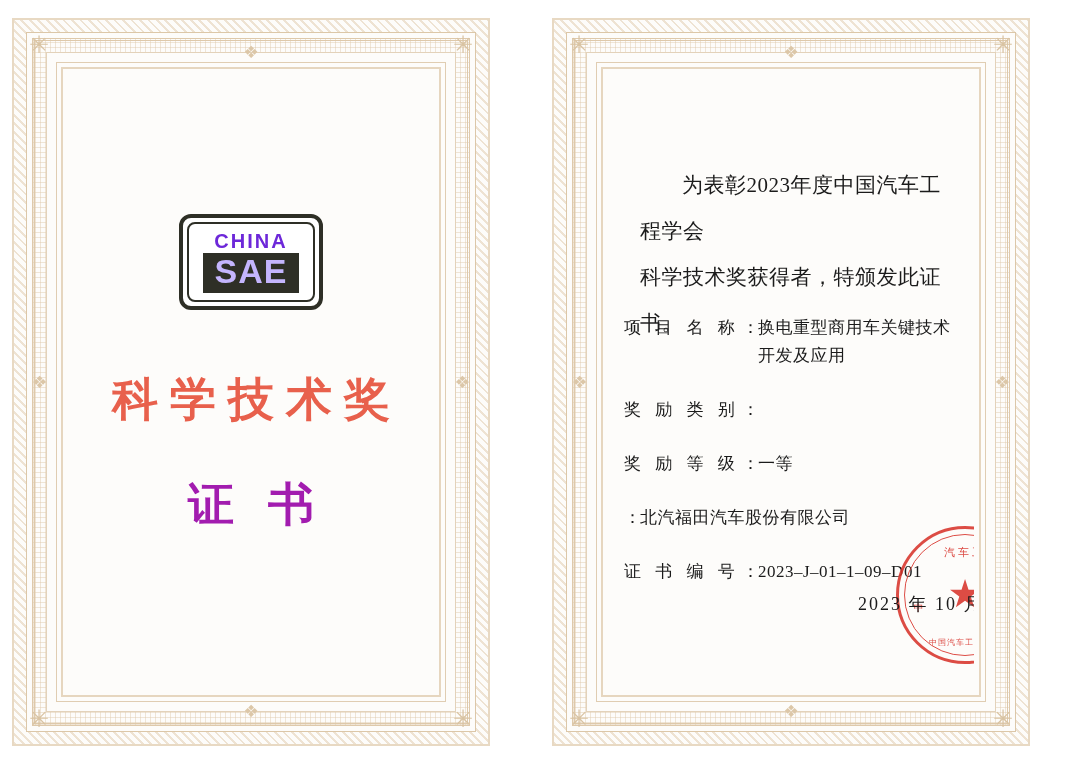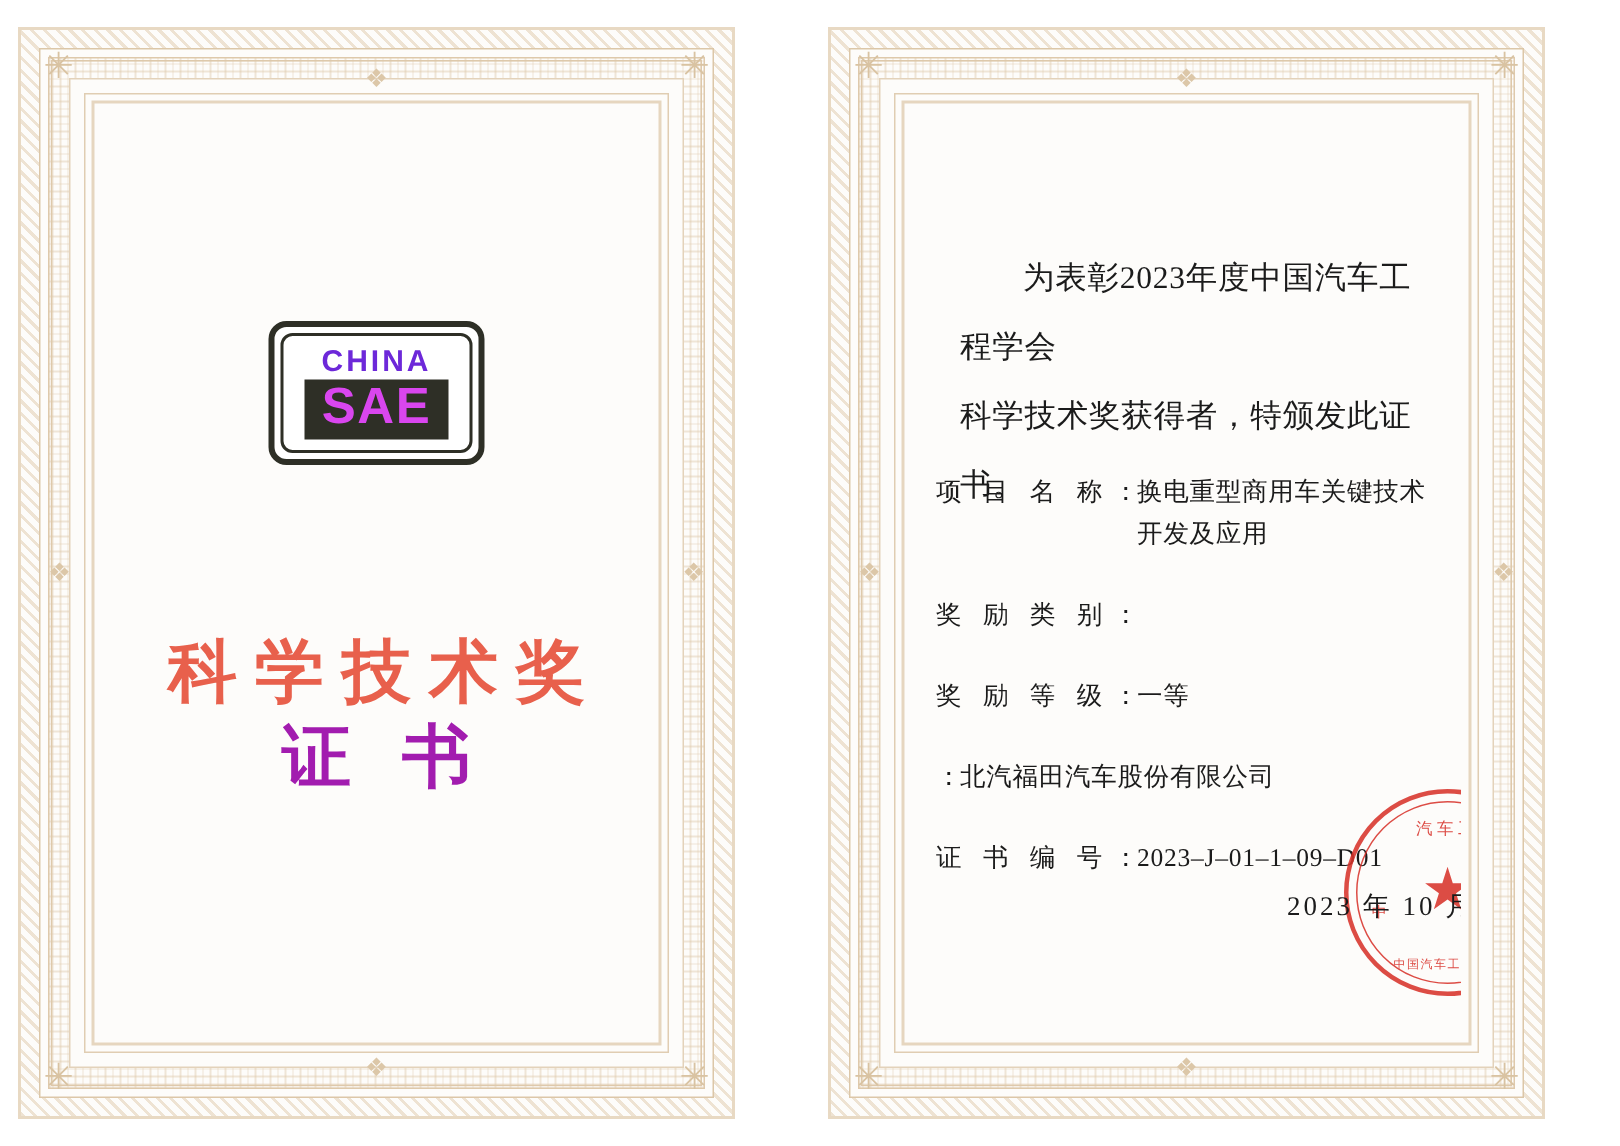--- a/index.html
+++ b/index.html
@@ -150,40 +150,39 @@
     line-height: 1;
     margin-bottom: 2px;
     z-index: 2;
   }
   .logo-sae {
     position: relative;
     font-family: "Liberation Sans", sans-serif;
     font-weight: bold;
     font-size: 34px;
     letter-spacing: 1px;
-    color: #d946ef;
+    color: #c4b5fd;
     background: #2e2f26;
     padding: 1px 12px 3px 12px;
     line-height: 1.05;
     z-index: 2;
   }
 
   .title-main {
     position: absolute;
     top: 295px;
     left: 0;
     right: 0;
     text-align: center;
     color: #e8604c;
     font-size: 46px;
     font-weight: bold;
     letter-spacing: 12px;
     text-indent: 12px;
     font-family: "DejaVu Serif", "Liberation Serif", serif;
-    margin-top: 48px;
   }
   .title-sub {
     position: absolute;
     top: 400px;
     left: 0;
     right: 0;
     text-align: center;
     color: #a21caf;
     font-size: 46px;
     font-weight: bold;

